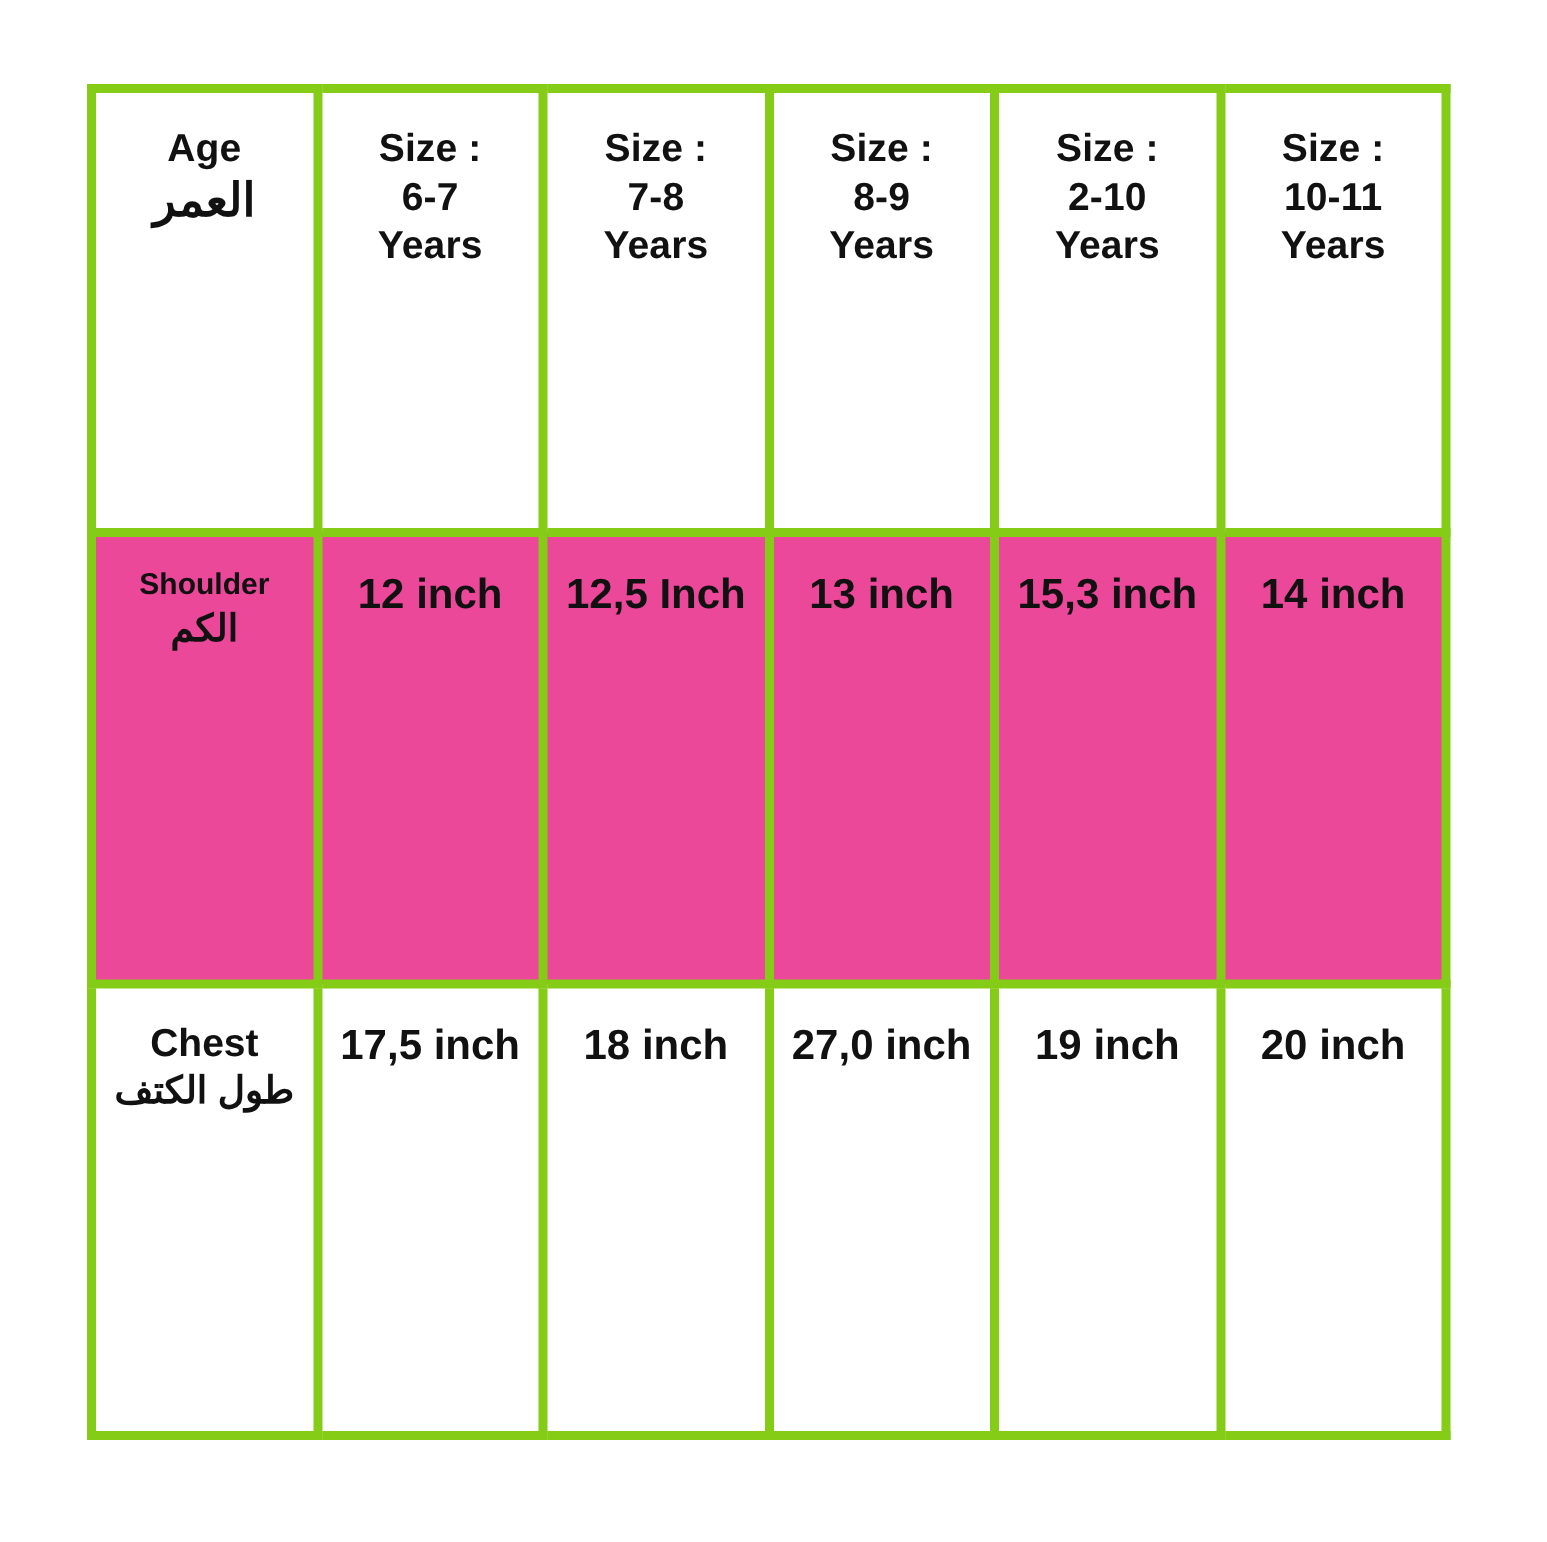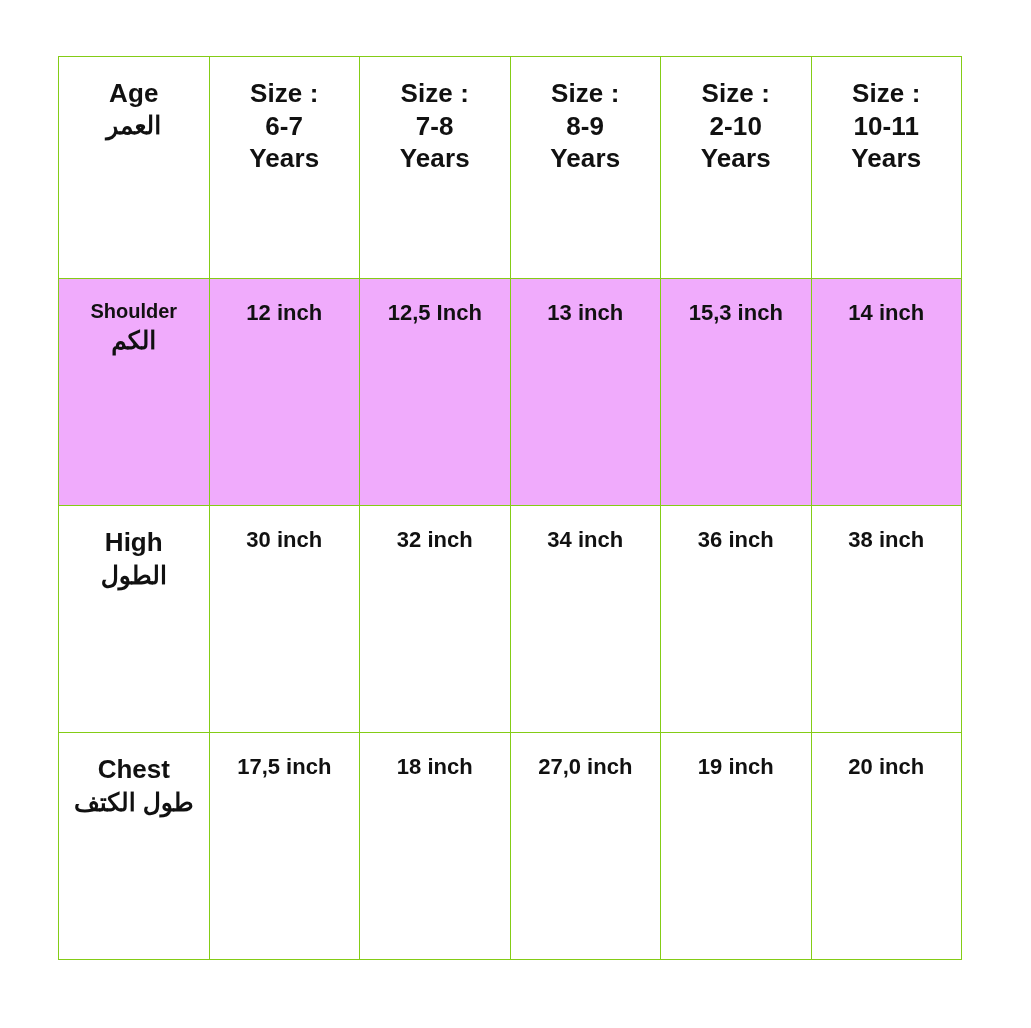--- a/index.html
+++ b/index.html
@@ -25,63 +25,63 @@
   table.size-chart {
     width: 903px;
     height: 904px;
     border-collapse: collapse;
     table-layout: fixed;
   }
 
   table.size-chart col { width: 150.5px; }
 
   table.size-chart td {
-    border: 1px solid #84cc16;
+    border: 6px solid #84cc16;
     vertical-align: top;
     text-align: center;
     padding: 20px 6px 6px 6px;
     color: #111111;
     font-weight: bold;
     line-height: 1.25;
     background: #ffffff;
   }
 
   
-  tr.row-shaded td { background: #f0abfc; }
+  tr.row-shaded td { background: #ec4899; }
 
   
   tr.header-row td { height: 177px; }
   .hdr {
     font-size: 26px;
     letter-spacing: 0.1px;
   }
   .hdr .ar {
     display: block;
-    font-size: 25px;
+    font-size: 31px;
     direction: rtl;
     unicode-bidi: embed;
   }
 
   
   tr.body-row td { height: 181px; }
 
   .rowlabel {
     font-size: 26px;
   }
   .rowlabel.small-label { font-size: 20px; }
   .rowlabel .ar {
     display: block;
     font-size: 25px;
     direction: rtl;
     unicode-bidi: embed;
     margin-top: 1px;
   }
 
   .val {
-    font-size: 22px;
+    font-size: 28px;
   }
 </style>
 </head>
 <body>
 
 <div id="size-chart-wrap">
   <table class="size-chart">
     <colgroup>
       <col>
         <col>
@@ -153,43 +153,20 @@
           <div class="val">13 inch</div>
         </td>
         <td>
           <div class="val">15,3 inch</div>
         </td>
         <td>
           <div class="val">14 inch</div>
         </td>
       </tr>
 
-      <tr class="body-row">
-        <td>
-          <div class="rowlabel">
-            <span>High</span>
-            <span class="ar">الطول</span>
-          </div>
-        </td>
-        <td>
-          <div class="val">30 inch</div>
-        </td>
-        <td>
-          <div class="val">32 inch</div>
-        </td>
-        <td>
-          <div class="val">34 inch</div>
-        </td>
-        <td>
-          <div class="val">36 inch</div>
-        </td>
-        <td>
-          <div class="val">38 inch</div>
-        </td>
-      </tr>
 
 
       <tr class="body-row">
         <td>
           <div class="rowlabel">
             <span>Chest</span>
             <span class="ar">طول الكتف</span>
           </div>
         </td>
         <td>

